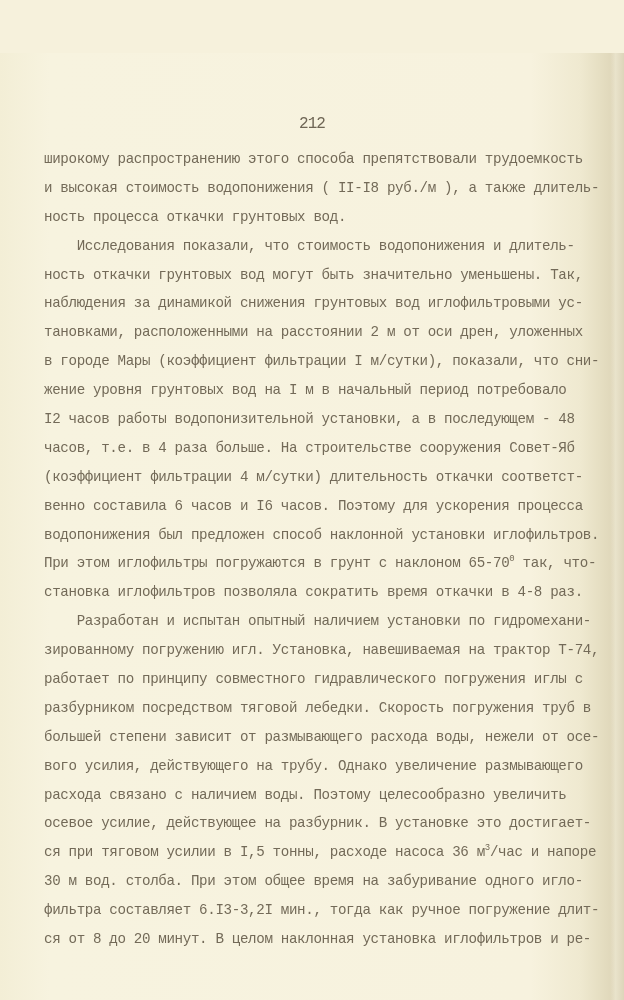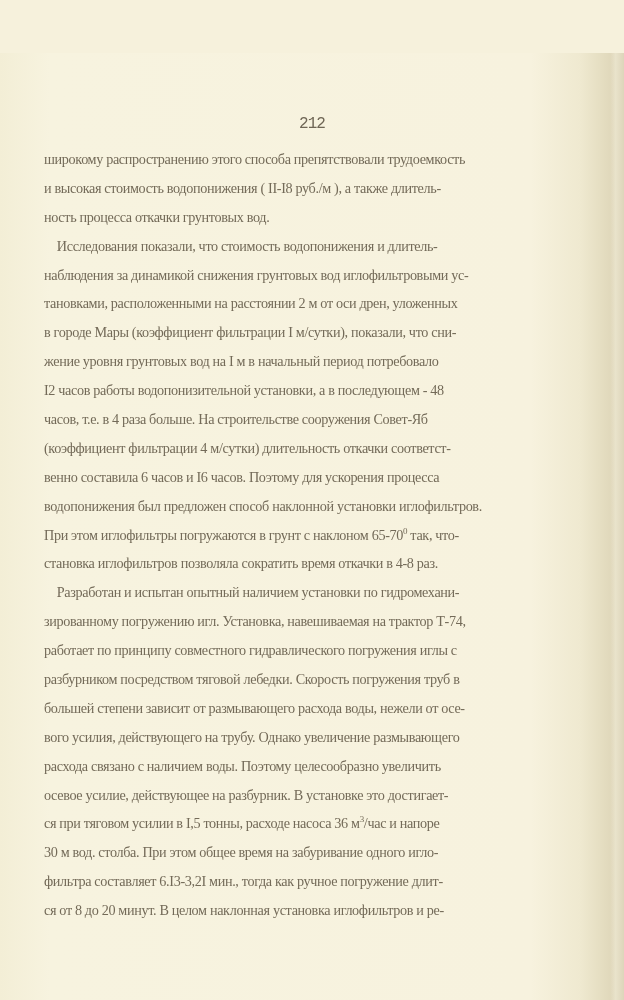--- a/index.html
+++ b/index.html
@@ -48,40 +48,40 @@
     width: 548px;
     font-family: "Liberation Mono", "DejaVu Sans Mono", monospace;
     font-size: 14.2px;
     color: #736a58;
     letter-spacing: -0.35px;
   }
   .line {
     height: 28.9px;
     line-height: 28.9px;
     white-space: pre;
-    font-family: Liberation Serif, serif;
   }
   sup {
     font-size: 9px;
     vertical-align: 6px;
     line-height: 0;
   }
 </style>
 </head>
 <body>
 
 <div class="page">
   <div class="edge"></div>
   <div class="page-number">212</div>
 
   <div class="text-block">
     <div class="line"><span>широкому распространению этого способа препятствовали трудоемкость</span></div>
     <div class="line"><span>и высокая стоимость водопонижения ( II-I8 руб./м ), а также длитель-</span></div>
     <div class="line"><span>ность процесса откачки грунтовых вод.</span></div>
     <div class="line indent">    <span>Исследования показали, что стоимость водопонижения и длитель-</span></div>
+    <div class="line"><span>ность откачки грунтовых вод могут быть значительно уменьшены. Так,</span></div>
     <div class="line"><span>наблюдения за динамикой снижения грунтовых вод иглофильтровыми ус-</span></div>
     <div class="line"><span>тановками, расположенными на расстоянии 2 м от оси дрен, уложенных</span></div>
     <div class="line"><span>в городе Мары (коэффициент фильтрации I м/сутки), показали, что сни-</span></div>
     <div class="line"><span>жение уровня грунтовых вод на I м в начальный период потребовало</span></div>
     <div class="line"><span>I2 часов работы водопонизительной установки, а в последующем - 48</span></div>
     <div class="line"><span>часов, т.е. в 4 раза больше. На строительстве сооружения Совет-Яб</span></div>
     <div class="line"><span>(коэффициент фильтрации 4 м/сутки) длительность откачки соответст-</span></div>
     <div class="line"><span>венно составила 6 часов и I6 часов. Поэтому для ускорения процесса</span></div>
     <div class="line"><span>водопонижения был предложен способ наклонной установки иглофильтров.</span></div>
     <div class="line"><span>При этом иглофильтры погружаются в грунт с наклоном 65-70</span><sup>0</sup><span> так, что-</span></div>

